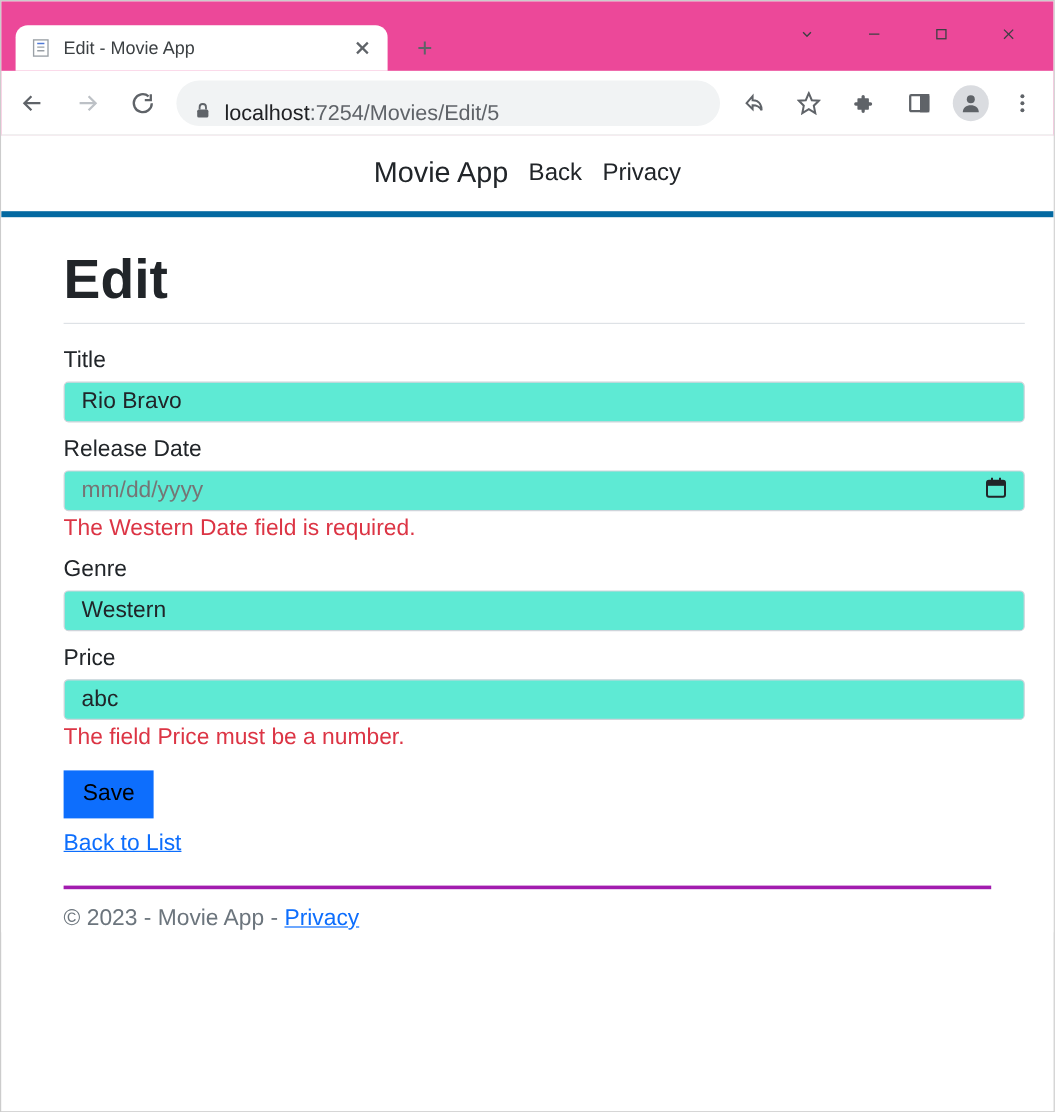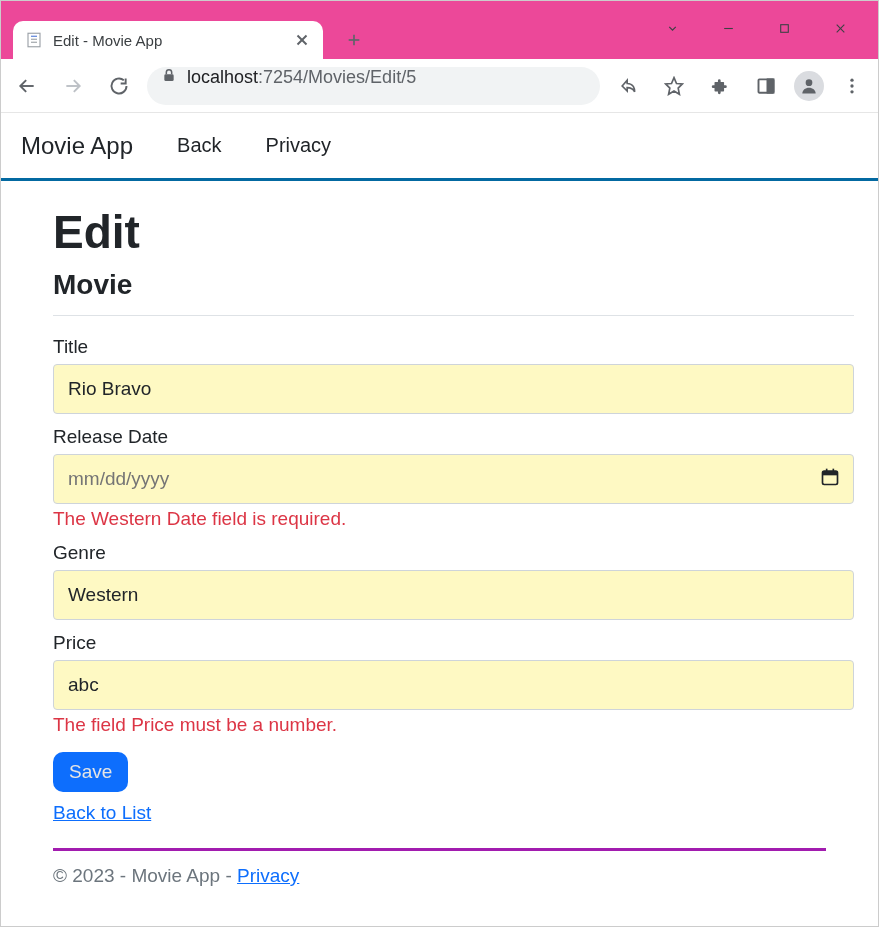--- a/index.html
+++ b/index.html
@@ -72,78 +72,79 @@
       color: #5f6368; border-radius: 50%;
     }
     .tbtn.disabled { color: #bdc1c6; }
     .tbtn svg { width: 20px; height: 20px; }
     .omnibox {
       flex: 1;
       background: #f1f3f4;
       border-radius: 20px;
       height: 38px;
       display: flex;
-      align-items: flex-start;
+      align-items: flex-end;
       padding: 0 14px;
       gap: 10px;
       color: #202124;
       font-size: 18px;
     }
     .omnibox .lock { color:#5f6368; }
     .omnibox .url-host { color:#202124; }
     .omnibox .url-port, .omnibox .url-path { color:#5f6368; }
     .avatar {
       width: 30px; height: 30px; border-radius: 50%;
       background: #dadce0; display:flex; align-items:center; justify-content:center;
       color:#5f6368;
     }
 
     
     .page { background:#fff; }
     .navbar {
       display:flex; align-items:center;
       height: 68px;
       padding: 0 20px;
-      border-bottom: 3px solid #0369a1;
-      gap: 44px;
+      border-bottom: 5px solid #0369a1;
+      gap: 17px;
       font-size: 21px;
+      justify-content: center;
     }
     .navbar .brand { font-size: 24px; color:#212529; }
     .navbar a { color:#212529; text-decoration:none; font-size:20px; }
 
     .container { padding: 24px 24px 0 52px; }
     h1 { font-size: 46px; font-weight: 700; margin-bottom: 10px; }
     h4 { font-size: 28px; font-weight: 600; margin-bottom: 14px; }
     hr { border:none; border-top:1px solid #dee2e6; margin-bottom: 20px; }
 
     .form-group { margin-bottom: 12px; }
     .form-label { font-size: 19px; display:block; margin-bottom: 6px; }
     .form-control {
       width: 100%;
-      height: 50px;
+      height: 34px;
       border: 1px solid #ced4da;
       border-radius: 4px;
       padding: 0 14px;
       font-size: 19px;
       font-family: inherit;
       color:#212529;
-      background:#fef9c3;
+      background:#5eead4;
     }
     .date-wrap { position: relative; }
     .date-wrap .form-control { color:#6c757d; padding-right: 44px; }
     .date-icon {
       position:absolute; right:14px; top:50%; transform:translateY(-50%);
       color:#212529;
     }
     .date-icon svg { width:20px; height:20px; }
     .validation-msg { color: #dc3545; font-size: 19px; margin-top: 4px; }
 
     .btn-primary {
-      background:#0d6efd; color:#e5e5e5; border:none;
-      border-radius:10px; padding: 9px 16px;
+      background:#0d6efd; color:#000000; border:none;
+      border-radius:0; padding: 9px 16px;
       font-size: 19px; cursor:pointer;
       margin-top: 4px;
     }
     .backlink { display:block; margin-top: 10px; color:#0d6efd; text-decoration:underline; font-size:19px; }
 
     .footer {
       border-top: 3px solid #a21caf;
       margin: 24px 52px 0 52px;
       padding-top: 14px;
       font-size: 19px;
@@ -277,21 +278,20 @@
 
 <div class="page">
   <div class="navbar">
     <span class="brand">Movie App</span>
     <a href="#">Back</a>
     <a href="#">Privacy</a>
   </div>
 
   <div class="container">
     <h1>Edit</h1>
-    <h4>Movie</h4>
     <hr>
 
     <div class="form-group">
       <label class="form-label">Title</label>
       <input class="form-control" type="text" value="Rio Bravo" style="">
     </div>
 
     <div class="form-group">
       <label class="form-label">Release Date</label>
       <div class="date-wrap">

